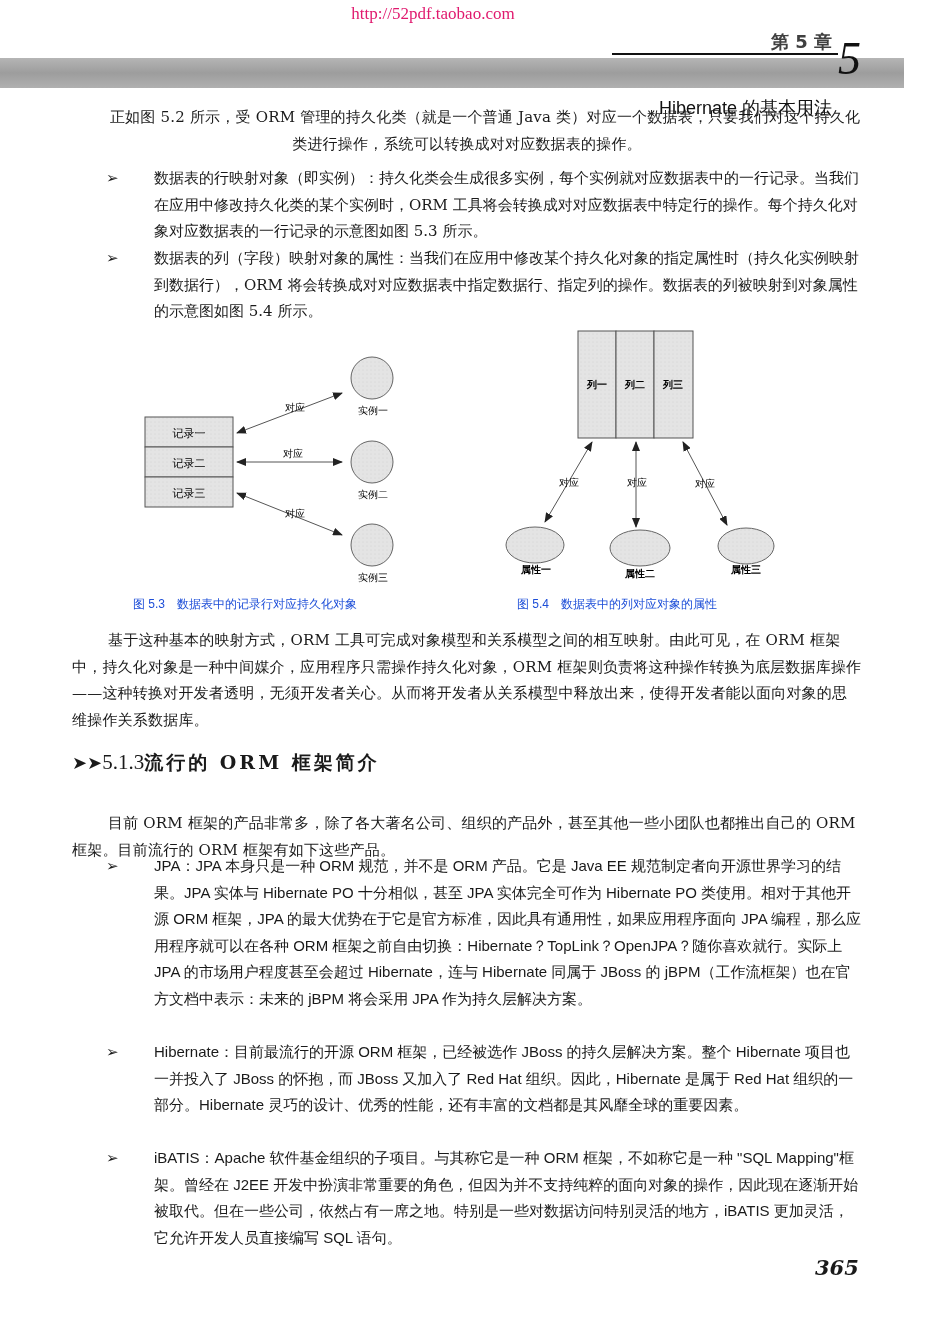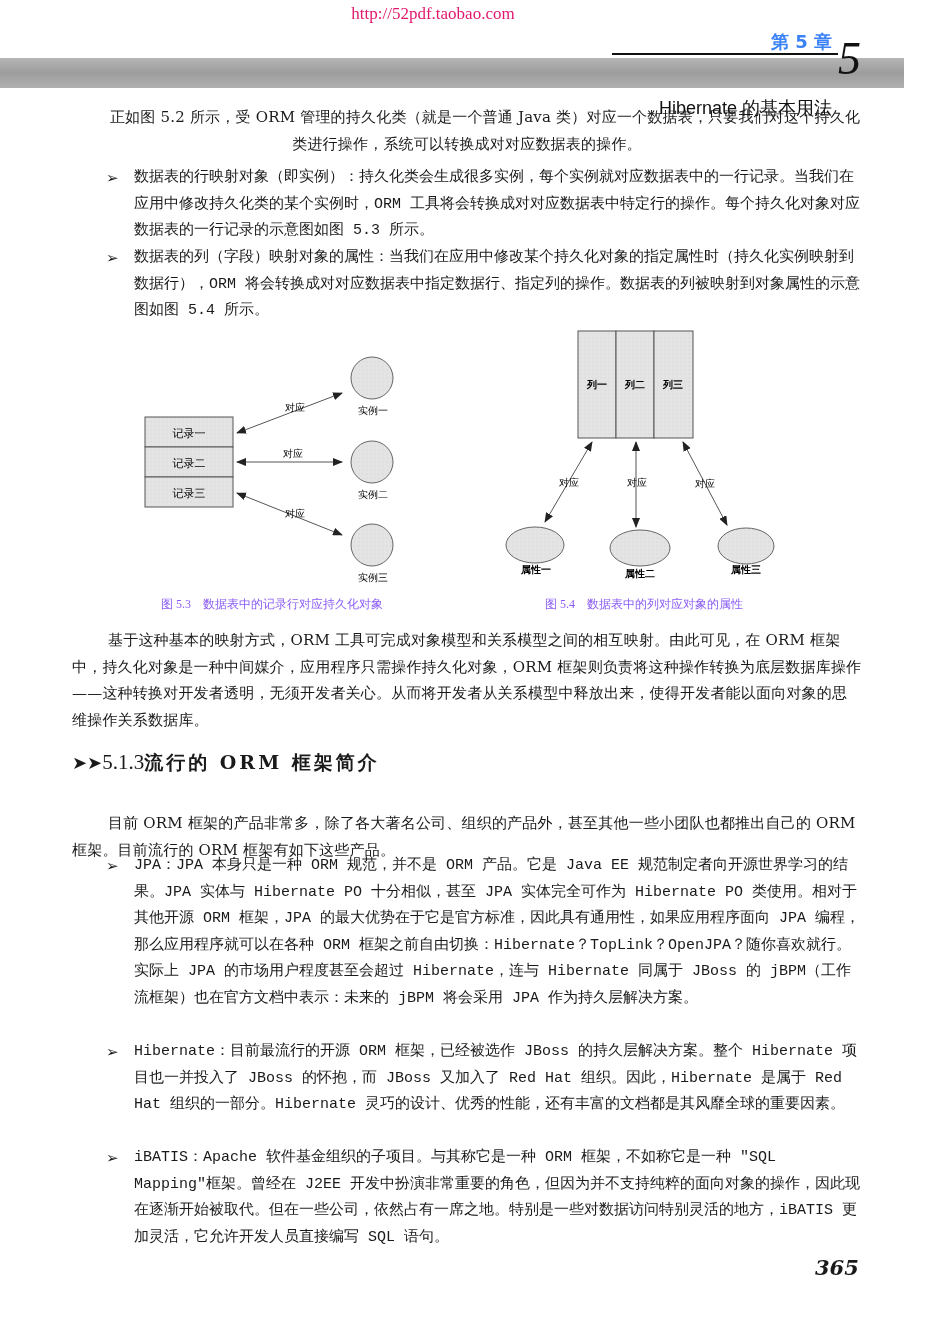--- a/index.html
+++ b/index.html
@@ -14,50 +14,50 @@
   }
   .header-band {
     position: absolute; top: 58px; left: 0; width: 904px; height: 30px;
     background: linear-gradient(180deg, #b5b5b5 0%, #9d9d9d 50%, #b0b0b0 100%);
   }
   .header-rule {
     position: absolute; top: 53px; left: 612px; width: 226px; height: 2px; background: #111;
   }
   .chapter-label {
     position: absolute; top: 30px; right: 118px;
-    font-family: "DejaVu Sans", sans-serif; font-weight: bold; font-size: 18px; color: #3b82f6;
+    font-family: "DejaVu Sans", sans-serif; font-weight: bold; font-size: 18px; color: #404040;
   }
   .chapter-title {
     position: absolute; top: 60px; right: 118px;
     font-family: "Liberation Sans", sans-serif; font-size: 18px; color: #111; margin-top: 36px;
   }
   .chapter-num {
     position: absolute; top: 32px; left: 838px;
     font-family: "Liberation Serif", serif; font-style: italic; font-size: 46px; color: #111;
   }
   .para {
     position: absolute; left: 72px; width: 790px;
     font-size: 15px; line-height: 26.5px; text-indent: 36px; letter-spacing: 0.2px;
   }
   .bullet {
     position: absolute; left: 106px; width: 756px;
     font-size: 15px; line-height: 26.5px;
   }
   .bullet .mark { position: absolute; left: 0; top: 0; font-family: "DejaVu Sans", sans-serif; }
-  .bullet .btxt { margin-left: 28px; display: block; font-family: Liberation Mono, monospace; }
+  .bullet .btxt { margin-left: 48px; display: block; }
   .sans { font-family: "Liberation Sans", sans-serif; }
   .section-heading {
     position: absolute; top: 750px; left: 72px;
     font-family: "Liberation Serif", serif; font-size: 21px;
   }
   .section-heading .arrows { font-family: "DejaVu Sans", sans-serif; font-size: 18px; }
   .section-heading .title { font-family: "DejaVu Serif", serif; font-weight: bold; margin-left: 0; letter-spacing: 3px; font-size: 19px; }
   .figure { position: absolute; }
   .caption {
-    position: absolute; font-family: Liberation Serif, serif; font-size: 12px; color: #8b5cf6; margin-left: 28px;
+    position: absolute; font-family: Liberation Sans, sans-serif; font-size: 12px; color: #1d4ed8;
   }
   svg text { font-family: "DejaVu Sans", sans-serif; }
   .page-number {
     position: absolute; top: 1255px; left: 815px;
     font-family: "DejaVu Serif", serif; font-weight: bold; font-style: italic; font-size: 21px; text-align: right;
   }
 </style>
 </head>
 <body>
 

